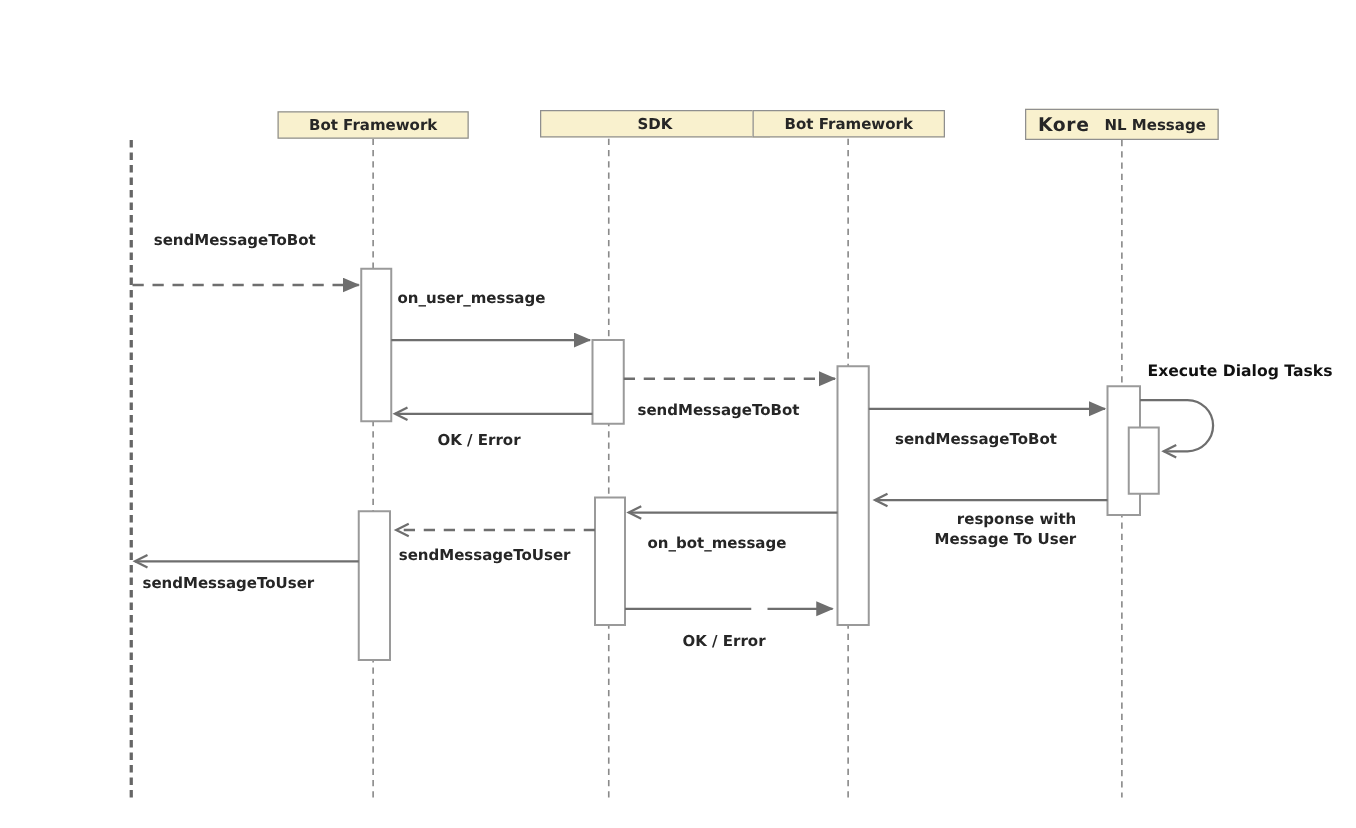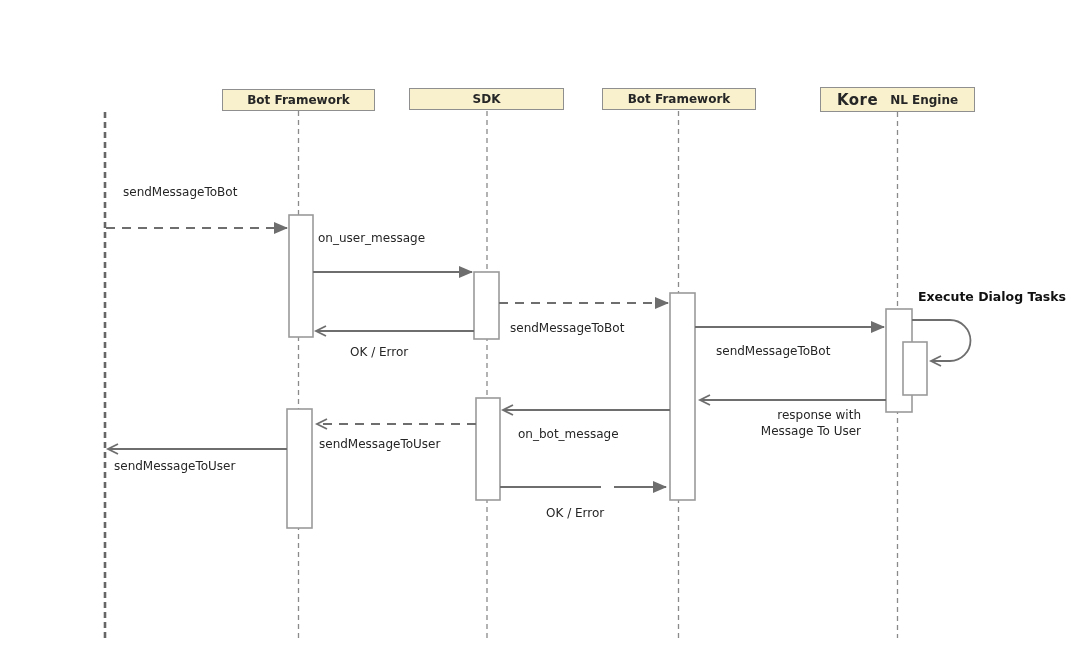--- a/index.html
+++ b/index.html
@@ -29,21 +29,21 @@
     position:absolute;z-index:2;height:22px;
     background:var(--participant-fill);
     border:1.5px solid var(--participant-border);
     display:flex;align-items:center;justify-content:center;
     font-size:12px;font-weight:bold;color:var(--text);
     box-sizing:border-box;white-space:nowrap;
   }
   .participant.dark{border:2.5px solid var(--participant-border-dark);}
   .participant .brand{font-size:15px;letter-spacing:.5px;margin-right:12px;}
   .msglabel{
-    position:absolute;z-index:3;font-size:12px;font-weight:normal;color:var(--text);
+    position:absolute;z-index:3;font-size:12px;font-weight:bold;color:var(--text);
     white-space:nowrap;line-height:16px;
   }
   .notelabel{
     position:absolute;z-index:3;font-size:12.5px;font-weight:bold;color:var(--note-text);
     white-space:nowrap;
   }
   .center{text-align:right;}
 </style>
 </head>
 <body>
@@ -84,29 +84,29 @@
     <line class="msgline" x1="670" y1="410" x2="503" y2="410" marker-end="url(#mOpen)"></line>
     <line class="msgline dashed" x1="476" y1="424" x2="317" y2="424" marker-end="url(#mOpen)"></line>
     <line class="msgline" x1="287" y1="449" x2="108" y2="449" marker-end="url(#mOpen)"></line>
     <line class="msgline" x1="500" y1="487" x2="601" y2="487"></line>
     <line class="msgline" x1="614" y1="487" x2="666" y2="487" marker-end="url(#mFilled)"></line>
   </svg>
 
   <div class="participant" style="left:222px;top:89px;width:153px;">
     <span>Bot Framework</span>
   </div>
-  <div class="participant" style="left:409px;top:88px;width:155px;">
+  <div class="participant" style="left:432px;top:88px;width:184px;">
     <span>SDK</span>
   </div>
   <div class="participant" style="left:602px;top:88px;width:154px;">
     <span>Bot Framework</span>
   </div>
   <div class="participant" style="left:820px;top:87px;width:155px;height:25px;">
     <span class="brand">Kore</span>
-    <span>NL Engine</span>
+    <span>NL Message</span>
   </div>
 
   <div class="msglabel" style="left:123px;top:184px;">sendMessageToBot</div>
   <div class="msglabel" style="left:318px;top:230px;">on_user_message</div>
   <div class="msglabel" style="left:510px;top:320px;">sendMessageToBot</div>
   <div class="msglabel" style="left:350px;top:344px;">OK / Error</div>
   <div class="msglabel" style="left:716px;top:343px;">sendMessageToBot</div>
   <div class="notelabel" style="left:918px;top:289px;">Execute Dialog Tasks</div>
   <div class="msglabel center" style="left:716px;top:407px;width:145px;">
     <div>response with</div>

